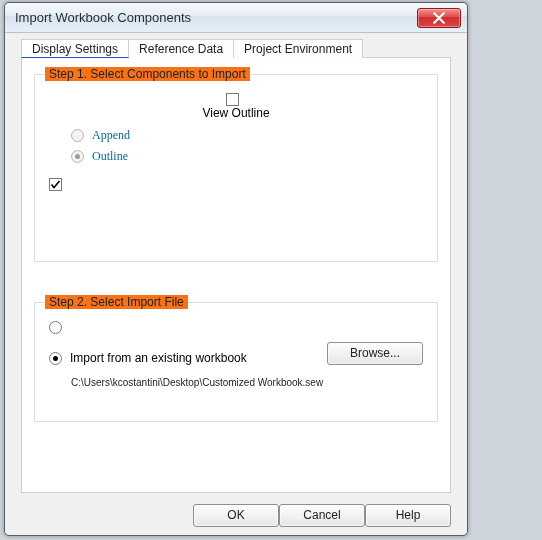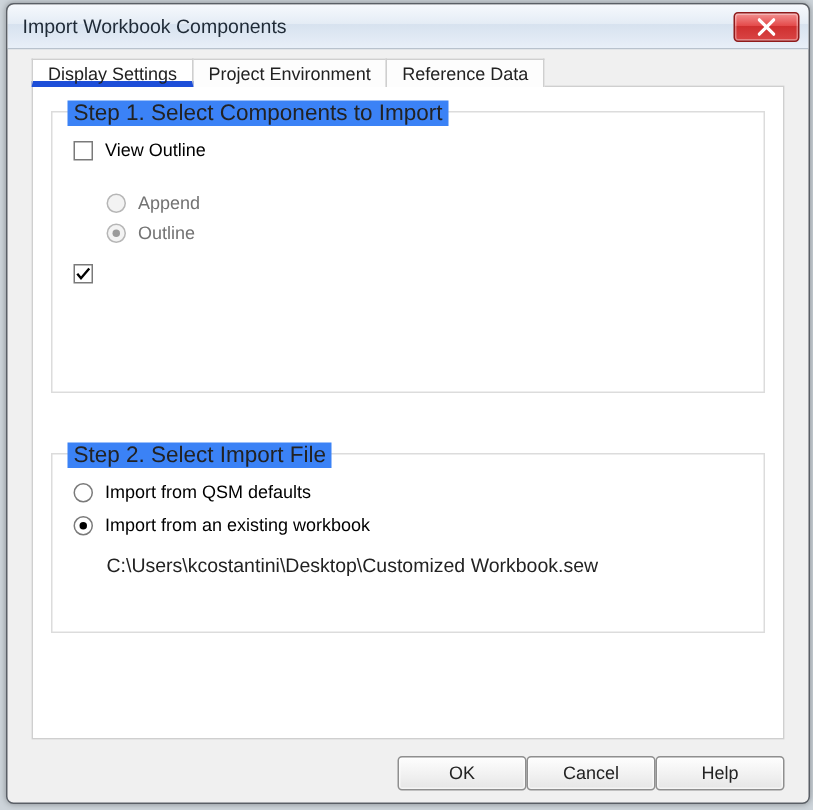--- a/index.html
+++ b/index.html
@@ -7,21 +7,21 @@
     margin: 0; padding: 0;
     font-family: "Segoe UI", Tahoma, sans-serif;
     font-size: 12px;
     background: #cdd4da;
     width: 542px; height: 540px;
     overflow: hidden;
   }
   .window {
     position: absolute;
     left: 4px; top: 2px;
-    width: 536px; height: 534px;
+    width: 464px; height: 534px;
     background: #f0f0f0;
     border: 1px solid #5a5f66;
     border-radius: 5px;
     box-shadow: 0 0 4px rgba(0,0,0,0.35);
   }
   .titlebar {
     height: 30px;
     background: linear-gradient(to bottom, #f6f9fd 0%, #e4ecf5 45%, #d7e2ef 46%, #e8eff8 100%);
     border-bottom: 1px solid #b8c2cd;
     border-radius: 5px 5px 0 0;
@@ -66,21 +66,21 @@
     border-bottom: none;
     background: #fff;
     padding: 2px 10px 2px 10px;
     font-size: 12px;
     color: #222;
     margin-right: -1px;
     position: relative;
     top: 0;
   }
   .tab.active {
-    border-bottom: 4px solid #1d4ed8;
+    border-bottom: 1px solid #1d4ed8;
     top: 0;
     z-index: 3;
     height: 19px;
   }
   .tab:not(.active) {
     background: #fdfdfd;
   }
   .tab-body {
     position: absolute;
     left: 0; right: 0; top: 0; bottom: 0;
@@ -89,38 +89,38 @@
   .groupbox {
     border: 1px solid #dcdcdc;
     position: relative;
     padding: 18px 14px 14px 14px;
     margin-bottom: 18px;
     background: #fff;
   }
   .groupbox .legend {
     position: absolute;
     top: -8px; left: 10px;
-    background: #3b82f6;
+    background: #f97316;
     padding: 0 4px;
-    font-size: 15px;
+    font-size: 12px;
     color: #222;
   }
   .row { display: flex; align-items: center; }
   .cb, .rb {
     width: 13px; height: 13px;
     border: 1px solid #7a7a7a;
     background: #fff;
     margin-right: 8px;
     display: inline-flex; align-items: center; justify-content: center;
     flex: 0 0 13px;
   }
   .rb { border-radius: 50%; }
   .rb .dot { width: 5px; height: 5px; background: #000; border-radius: 50%; }
   .cb svg { width: 11px; height: 11px; }
-  .disabled { color: #737373; }
+  .disabled { color: #0369a1; font-family: Liberation Serif, serif; }
   .disabled .rb { border-color: #b6b6b6; background: #f3f3f3; }
   .btn {
     min-width: 86px;
     height: 23px;
     border: 1px solid #8f8f8f;
     background: linear-gradient(to bottom, #fefefe, #e6e6e6);
     border-radius: 3px;
     font-size: 12px;
     text-align: center;
     line-height: 21px;
@@ -133,21 +133,21 @@
     right: 8px; bottom: 0;
     display: flex;
     gap: 0;
   }
   .step1 { height: 188px; }
   .step2 { height: 120px; margin-top: 40px; }
   .path {
     margin-left: 22px;
     margin-top: 12px;
     color: #222;
-    font-size: 13px;
+    font-size: 10px;
     word-break: break-all;
   }
   .browse-row {
     display: flex;
     align-items: flex-end;
     justify-content: space-between;
   }
 </style>
 </head>
 <body>
@@ -162,34 +162,34 @@
     </div>
   </div>
 
   <div class="client">
 
     <div class="tabs">
       <div class="tab active">
         <span>Display Settings</span>
       </div>
       <div class="tab">
+        <span>Reference Data</span>
+      </div>
+      <div class="tab">
         <span>Project Environment</span>
-      </div>
-      <div class="tab">
-        <span>Reference Data</span>
       </div>
     </div>
 
     <div class="tab-panel">
       <div class="tab-body">
 
         <div class="groupbox step1">
           <div class="legend">Step 1.  Select Components to Import</div>
 
-          <div class="row" style="margin-bottom:21px;">
+          <div class="row" style="margin-bottom:8px;flex-direction:column;">
             <span class="cb"></span>
             <span>View Outline</span>
           </div>
 
           <div class="row disabled" style="margin-left:22px; margin-bottom:6px;">
             <span class="rb"></span>
             <span>Append</span>
           </div>
           <div class="row disabled" style="margin-left:22px; margin-bottom:14px;">
             <span class="rb">
@@ -205,30 +205,32 @@
               </svg>
             </span>
           </div>
         </div>
 
         <div class="groupbox step2">
           <div class="legend">Step 2.  Select Import File</div>
 
           <div class="row" style="margin-bottom:8px;">
             <span class="rb"></span>
-            <span>Import from QSM defaults</span>
           </div>
 
           <div class="browse-row">
             <div class="row">
               <span class="rb">
                   <span class="dot"></span>
                 </span>
               <span>Import from an existing workbook</span>
             </div>
+            <div class="btn" style="min-width:96px;">
+              <span>Browse...</span>
+            </div>
           </div>
 
           <div class="path">C:\Users\kcostantini\Desktop\Customized Workbook.sew</div>
         </div>
 
       </div>
     </div>
 
     <div class="buttons">
       <div class="btn">

